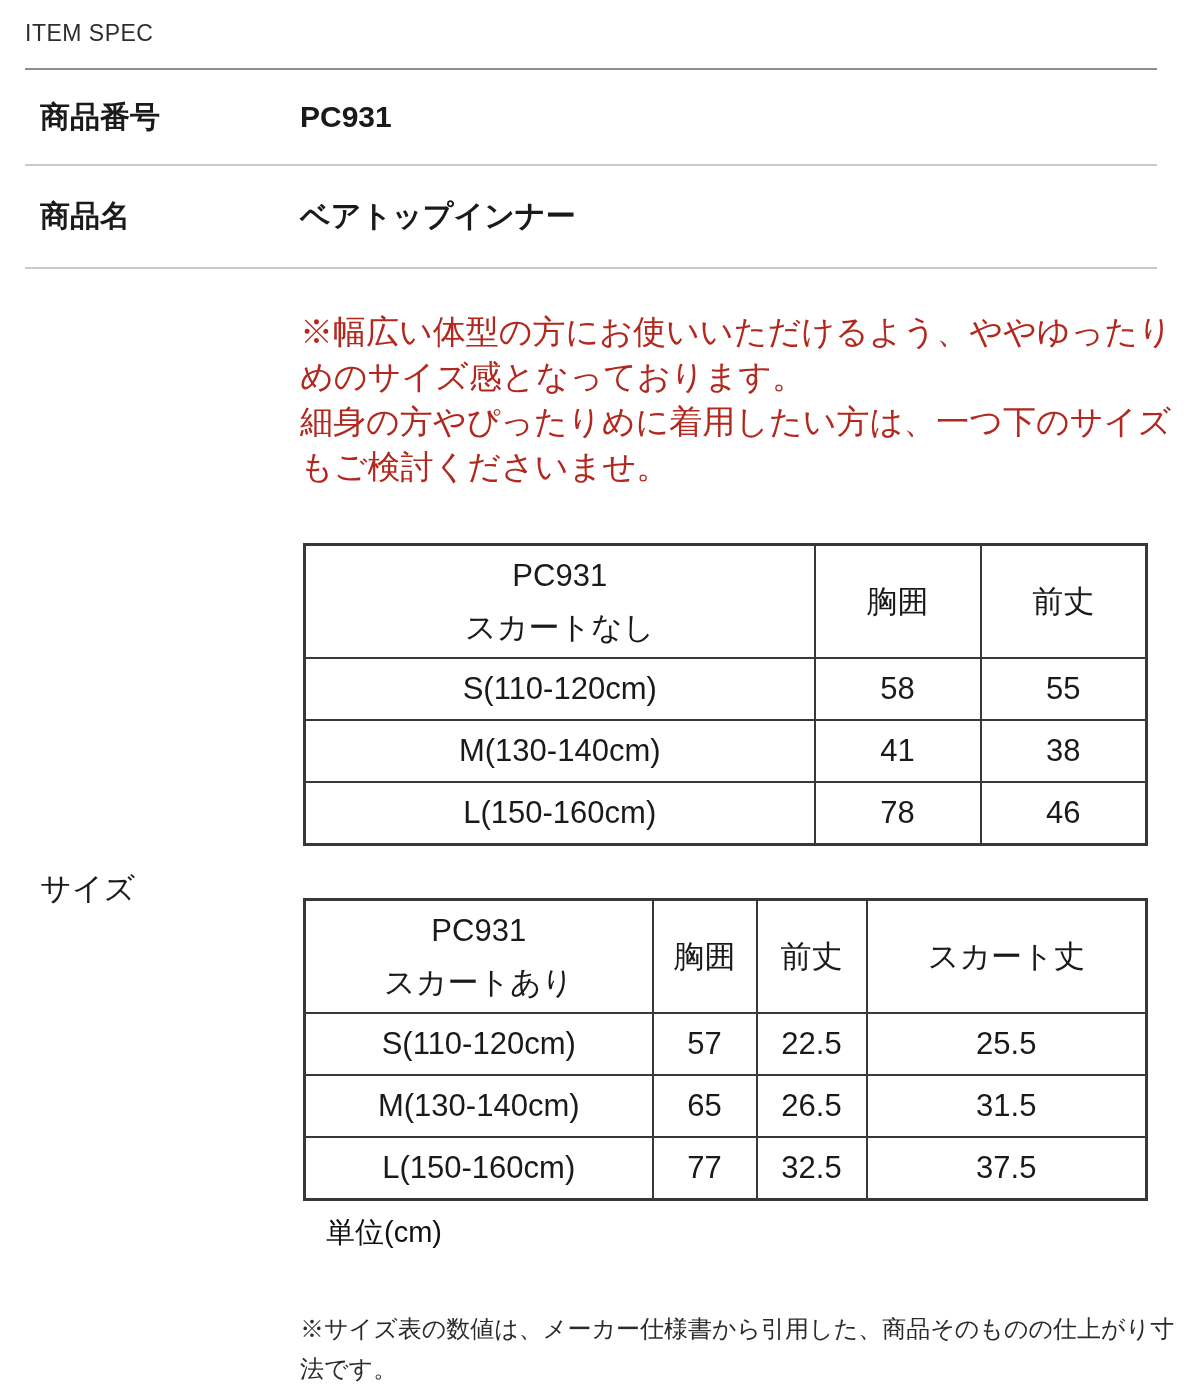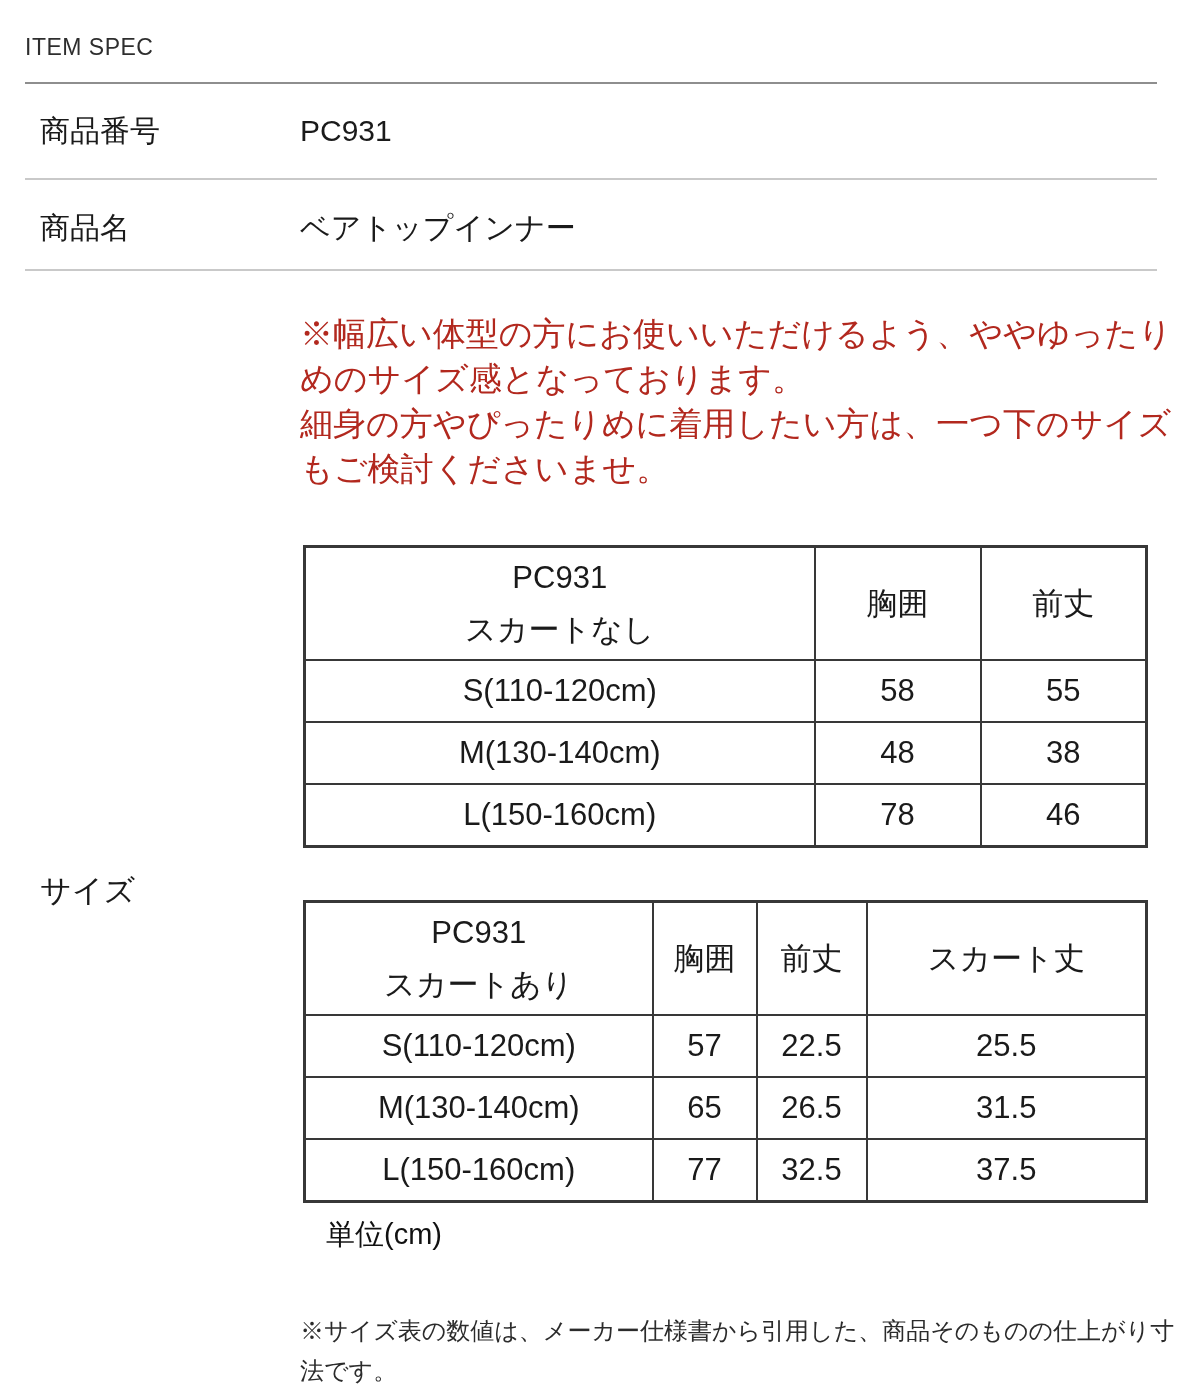--- a/index.html
+++ b/index.html
@@ -8,40 +8,41 @@
     background: #ffffff;
   }
   body {
     width: 1186px;
     height: 1388px;
     overflow: hidden;
     font-family: "Liberation Sans", sans-serif;
     color: #1a1a1a;
   }
   .item-spec-title {
-    padding: 34px 0 0 25px;
+    padding: 20px 0 0 25px;
     font-size: 23px;
     letter-spacing: 0.5px;
     color: #2e2e2e;
   }
   .divider-strong {
     border: none;
     border-top: 2px solid #8e8e8e;
     margin: 21px 29px 0 25px;
     height: 0;
   }
   .spec-row {
     display: flex;
     align-items: center;
     margin: 0 29px 0 25px;
     border-bottom: 2px solid #c9c9c9;
     box-sizing: border-box;
+    font-weight: bold;
   }
   .spec-row.row-1 { height: 96px; }
-  .spec-row.row-2 { height: 83px; margin-top: 8px; }
+  .spec-row.row-2 { height: 103px; }
   .spec-row .spec-label {
     box-sizing: border-box;
     width: 275px;
     padding-left: 15px;
     font-size: 30px;
     flex: none;
   }
   .spec-row .spec-value {
     font-size: 30px;
   }
@@ -139,21 +140,21 @@
         <th>胸囲</th>
         <th>前丈</th>
       </tr>
       <tr class="body-row">
         <td>S(110-120cm)</td>
         <td>58</td>
         <td>55</td>
       </tr>
       <tr class="body-row">
         <td>M(130-140cm)</td>
-        <td>48</td>
+        <td>41</td>
         <td>38</td>
       </tr>
       <tr class="body-row">
         <td>L(150-160cm)</td>
         <td>78</td>
         <td>46</td>
       </tr>
     </tbody>
       </table>
 

